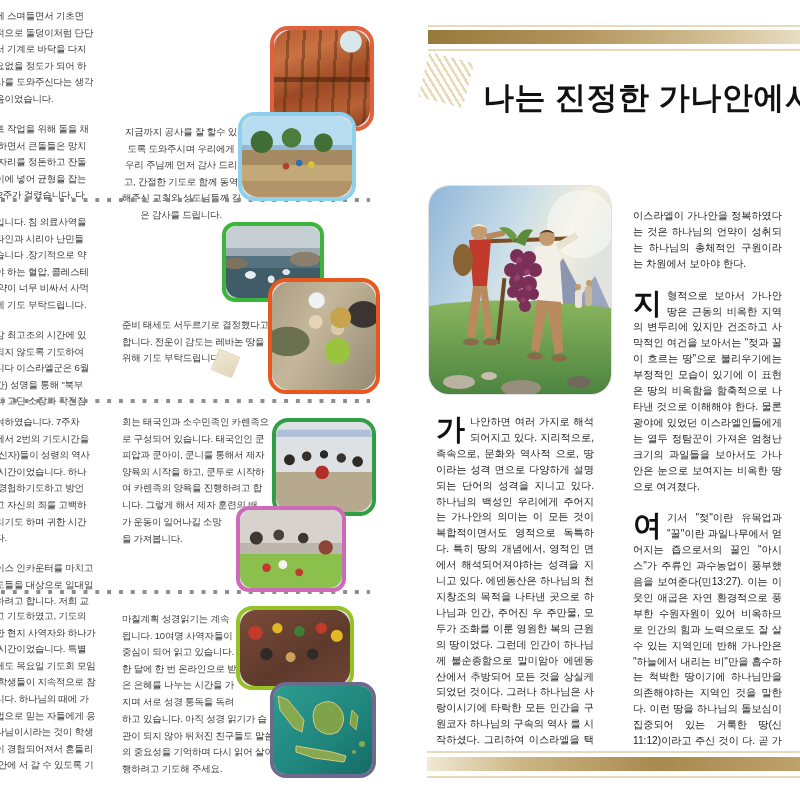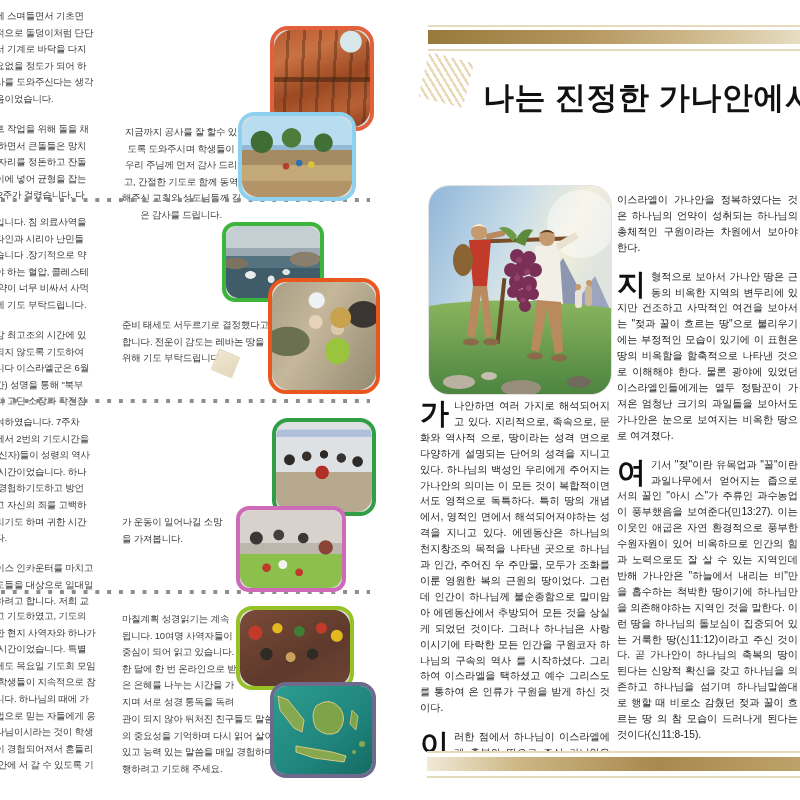--- a/index.html
+++ b/index.html
@@ -13,21 +13,21 @@
   .p-s1c1b{left:-14px;top:121px;width:130px;}
   .p-s1c2a{left:122px;top:8px;width:146px;}
   .p-s1c2b{left:122px;top:124px;width:118px;text-align:center;}
   .p-s2c1a{left:-14px;top:214px;width:130px;}
   .p-s2c1b{left:-14px;top:327px;width:130px;}
   .p-s2c2a{left:122px;top:217px;width:104px;}
   .p-s2c2b{left:122px;top:317px;width:150px;}
   .p-s3c1a{left:-14px;top:414px;width:130px;}
   .p-s3c1b{left:-14px;top:560px;width:130px;}
   .p-s3c2a{left:122px;top:414px;width:152px;}
-  .p-s3c2b{left:122px;top:514px;width:122px;}
+  .p-s3c2b{left:122px;top:514px;width:122px;font-family:Liberation Serif, serif;}
   .p-s4c1a{left:-14px;top:608px;width:134px;}
   .p-s4c2a{left:122px;top:611px;width:118px;}
   .p-s4c2b{left:122px;top:711px;width:172px;}
   .dots{position:absolute;left:0;width:370px;height:6px;background-repeat:repeat-x;
         background-image:radial-gradient(circle 2.3px at 3px 3px,#8e8e8e 95%,transparent 100%);
         background-size:11.8px 6px;}
   .dots1{top:197px;} .dots2{top:398px;} .dots3{top:589px;}
   .diamond-sm{position:absolute;left:214px;top:352px;width:21px;height:21px;
         transform:rotate(22deg);background:linear-gradient(135deg,#efe7d2,#e3d7ba);
         border:1px solid #e0d4b6;border-radius:2px;}
@@ -110,21 +110,21 @@
   .diamond-lg{position:absolute;left:8px;top:57px;width:46px;height:46px;transform:rotate(14deg);
       background:repeating-linear-gradient(45deg,#e9dab6 0 2.5px,#ffffff 2.5px 6px);
       border-radius:3px;}
   .title{position:absolute;left:68px;top:77px;font-size:31px;font-weight:800;color:#111;
       white-space:nowrap;letter-spacing:0.5px;}
   .illus{position:absolute;left:14px;top:186px;width:182px;height:208px;border-radius:20px;
       overflow:hidden;box-shadow:0 0 0 1px #e2e2e2;}
   .rcol{position:absolute;font-size:10.2px;line-height:15.9px;text-align:justify;color:#1c1c1c;}
   .rcolL{left:5px;top:398px;width:190px;height:355px;overflow:hidden;}
   .rcolR{left:202px;top:192px;width:181px;height:561px;overflow:hidden;}
-  .rcol p{margin:0;}
+  .rcol p{margin:16px;}
   .rcol p.gap{margin-top:13px;}
   .dc{float:left;font-size:29px;line-height:29px;font-weight:700;color:#111;
       margin:1px 5px 0 0;}
 </style>
 </head>
 <body>
 
 <div class="stage">
 
   <div class="lp">
@@ -139,21 +139,21 @@
       </div>
     <div class="colpara p-s1c1b">
         <div class="ln">리트 작업을 위해 돌을 채</div>
         <div class="ln">을 하면서 큰돌들은 망치</div>
         <div class="ln">게 자리를 정돈하고 잔돌</div>
         <div class="ln">사이에 넣어 균형을 잡는</div>
         <div class="ln">데 2주가 걸렸습니다. 다</div>
       </div>
     <div class="colpara p-s1c2b">
         <div class="ln">지금까지 공사를 잘 할수 있</div>
-        <div class="ln">도록 도와주시며 학생들이</div>
+        <div class="ln">도록 도와주시며 우리에게</div>
         <div class="ln">우리 주님께 먼저 감사 드리</div>
         <div class="ln">고, 간절한 기도로 함께 동역</div>
         <div class="ln">해주신 교회와 성도님들께 깊</div>
         <div class="ln">은 감사를 드립니다.</div>
       </div>
 
     <div class="dots dots1"></div>
 
     <div class="colpara p-s2c1a">
         <div class="ln">적입니다. 침 의료사역을</div>
@@ -187,20 +187,28 @@
         <div class="ln">는 시간이었습니다. 하나</div>
         <div class="ln">를 경험하기도하고 방언</div>
         <div class="ln">하고 자신의 죄를 고백하</div>
         <div class="ln">흘리기도 하며 귀한 시간</div>
         <div class="ln">니다.</div>
       </div>
     <div class="colpara p-s3c1b">
         <div class="ln">레이스 인카운터를 마치고</div>
         <div class="ln">성도들을 대상으로 일대일</div>
         <div class="ln">행하려고 합니다. 저희 교</div>
+      </div>
+    <div class="colpara p-s3c2a">
+        <div class="ln">회는 태국인과 소수민족인 카렌족으</div>
+        <div class="ln">로 구성되어 있습니다. 태국인인 쿤</div>
+        <div class="ln">피압과 쿤아이, 쿤니를 통해서 제자</div>
+        <div class="ln">양육의 시작을 하고, 쿤투로 시작하</div>
+        <div class="ln">여 카렌족의 양육을 진행하려고 합</div>
+        <div class="ln">니다. 그렇게 해서 제자 훈련의 배</div>
       </div>
     <div class="colpara p-s3c2b">
         <div class="ln">가 운동이 일어나길 소망</div>
         <div class="ln">을 가져봅니다.</div>
       </div>
 
     <div class="dots dots3"></div>
 
     <div class="colpara p-s4c1a">
         <div class="ln">듣고 기도하였고, 기도의</div>
@@ -217,23 +225,23 @@
       </div>
     <div class="colpara p-s4c2a">
         <div class="ln">마칠계획 성경읽기는 계속</div>
         <div class="ln">됩니다. 10여명 사역자들이</div>
         <div class="ln">중심이 되어 읽고 있습니다.</div>
         <div class="ln">한 달에 한 번 온라인으로 받</div>
         <div class="ln">은 은혜를 나누는 시간을 가</div>
         <div class="ln">지며 서로 성경 통독을 독려</div>
       </div>
     <div class="colpara p-s4c2b">
+        <div class="ln">하고 있습니다. 아직 성경 읽기가 습</div>
         <div class="ln">관이 되지 않아 뒤처진 친구들도 말씀</div>
         <div class="ln">의 중요성을 기억하며 다시 읽어 살아</div>
-        <div class="ln">있고 능력 있는 말씀을 매일 경험하며</div>
         <div class="ln">행하려고 기도해 주세요.</div>
       </div>
 
     <div class="ph ph1" style="border-color: rgb(226, 96, 60);">
         <div class="art"></div>
       </div>
     <div class="ph ph2" style="border-color: rgb(142, 209, 238);">
         <div class="art"></div>
       </div>
     <div class="ph ph3" style="border-color: rgb(60, 181, 60);">

